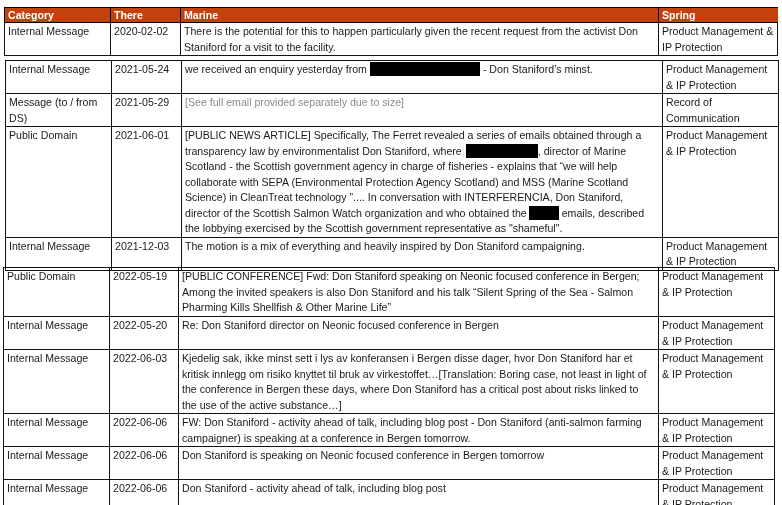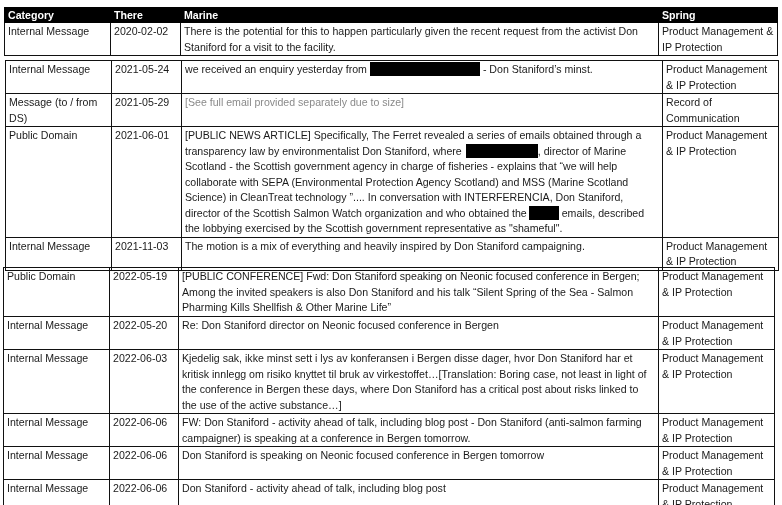--- a/index.html
+++ b/index.html
@@ -16,21 +16,21 @@
   .seg td, .seg th {
     border: 1.5px solid #111;
     padding: 1px 3px 0 3px;
     vertical-align: top;
     line-height: 15.5px;
     text-align: left;
     font-weight: normal;
     overflow: hidden;
   }
   .seg th {
-    background: #000000;
+    background: #c2410c;
     color: #fff;
     font-weight: bold;
     border-color: #000;
     height: 13px;
     line-height: 13px;
     padding-top: 1px;
   }
   .seg th.purpose-h { border-right: none; }
   .italic-grey { color: #8a8a8a; }
   .redact {
@@ -88,21 +88,21 @@
     <td>Record of Communication</td>
   </tr>
   <tr style="height:108px">
     <td>Public Domain</td>
     <td>2021-06-01</td>
     <td><span>[PUBLIC NEWS ARTICLE] Specifically, The Ferret revealed a series of emails obtained through a transparency law by environmentalist Don Staniford, where</span><span class="redact" style="width:72px;margin-left:4px"></span><span>, director of Marine Scotland - the Scottish government agency in charge of fisheries - explains that “we will help collaborate with SEPA (Environmental Protection Agency Scotland) and MSS (Marine Scotland Science) in CleanTreat technology ”.... In conversation with INTERFERENCIA, Don Staniford, director of the Scottish Salmon Watch organization and who obtained the</span><span class="redact" style="width:30px;margin-left:2px"></span><span> emails, described the lobbying exercised by the Scottish government representative as "shameful".</span></td>
     <td>Product Management &amp; IP Protection</td>
   </tr>
   <tr style="height:15px">
     <td>Internal Message</td>
-    <td>2021-11-03</td>
+    <td>2021-12-03</td>
     <td>The motion is a mix of everything and heavily inspired by Don Staniford campaigning.</td>
     <td>Product Management &amp; IP Protection</td>
   </tr>
 </tbody>
   </table>
 
 <table id="seg3" class="seg">
   <colgroup>
       <col style="width:106px">
       <col style="width:69px">

